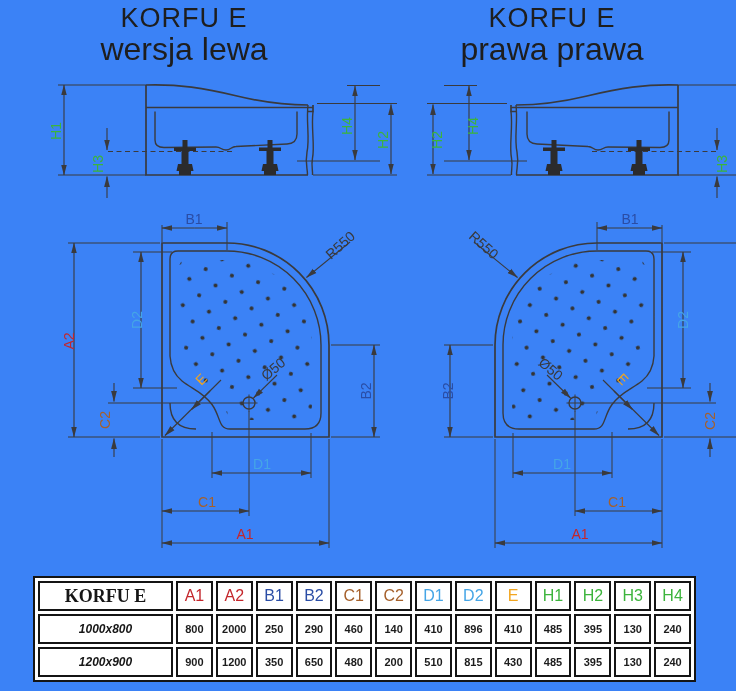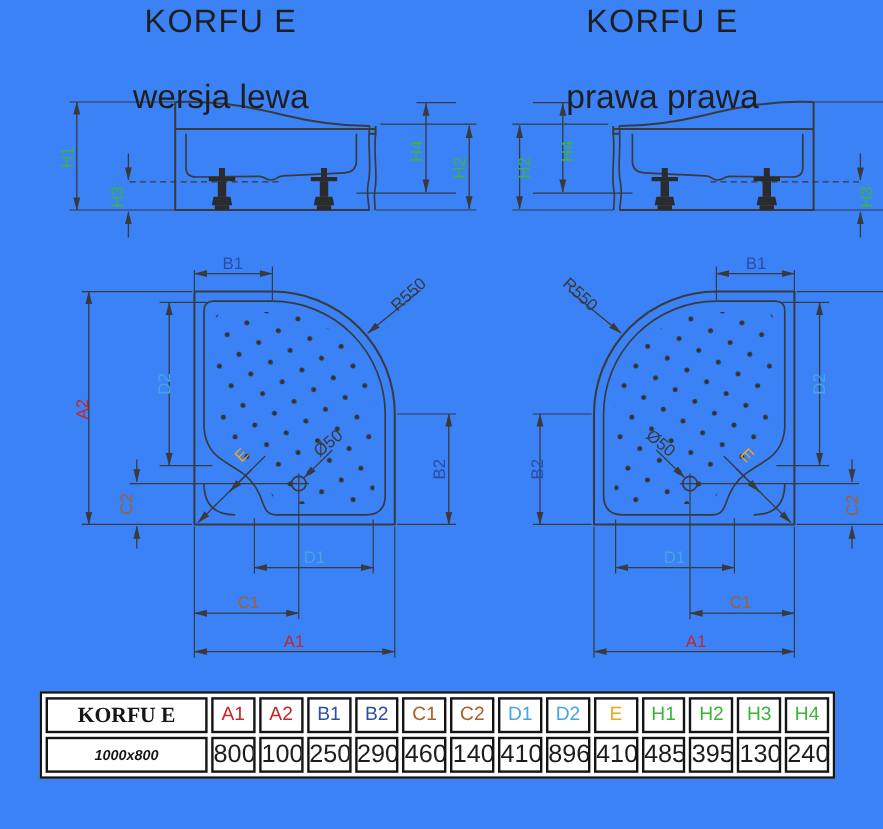--- a/index.html
+++ b/index.html
@@ -1,40 +1,40 @@
 <!DOCTYPE html>
 <html style="--c-A: #c4262b; --c-B: #2a4da5; --c-C: #a5602b; --c-D: #45a5e6; --c-E: #f2a51f; --c-H: #3cb43c; --c-line: #3a3a3d;"><head>
 <meta charset="utf-8">
 <style>
   html,body{margin:0;padding:0;background:#ffffff;}
   .canvas{position:relative;width:736px;height:691px;background:#3b82f6;overflow:hidden;
           font-family:"Liberation Sans",sans-serif;padding-left:44px;}
   .title-block{position:absolute;top:2px;width:368px;text-align:center;color:#1e1e1e;}
   .title-block .t1{font-size:27px;line-height:32px;letter-spacing:1px;}
-  .title-block .t2{font-size:28px;line-height:30px;margin-top:32px;}
+  .title-block .t2{font-size:32px;line-height:30px;}
   .tb-left{left:0;} .tb-right{left:368px;}
   svg text{font-family:"Liberation Sans",sans-serif;font-size:14px;}
   .dim{stroke:#3a3a3d;stroke-width:1.1;fill:none;}
   .ext{stroke:#3a3a3d;stroke-width:1;fill:none;}
   .outline{stroke:#3a3a3d;stroke-width:1.7;fill:none;}
   .outline2{stroke:#3a3a3d;stroke-width:1.4;fill:none;}
   .dashed{stroke:#3a3a3d;stroke-width:1;fill:none;stroke-dasharray:5 3.5;}
   .solidfill{fill:#2b2b2d;stroke:none;}
   .cA{fill:var(--c-A);} .cB{fill:var(--c-B);} .cC{fill:var(--c-C);}
   .cD{fill:var(--c-D);} .cE{fill:var(--c-E);} .cH{fill:var(--c-H);} .cK{fill:#39393b;}
   
   .spec-table-wrap{position:absolute;left:33px;top:576px;width:663px;}
   table.spec{border-collapse:separate;border-spacing:3px;border:2px solid #141414;
              table-layout:fixed;width:663px;background:#fff;}
   table.spec td,table.spec th{border:2px solid #141414;text-align:center;vertical-align:middle;
              padding:1px 0;height:24px;background:#fff;overflow:hidden;}
   th.corner{font-family:"Liberation Serif",serif;font-weight:bold;font-size:18px;color:#161616;}
   th.dimhead{font-size:16px;font-weight:400;}
   td.rowlab{font-weight:bold;font-style:italic;font-size:12px;color:#161616;}
-  td.val{font-size:21px;color:#1c1c1c;}
+  td.val{font-size:11px;color:#1c1c1c;font-weight:bold;}
 </style>
 </head>
 <body>
 
 <div class="canvas">
 
   <div class="title-block tb-left">
     <div class="t1">KORFU E</div>
     <div class="t2">wersja lewa</div>
   </div>
@@ -228,29 +228,45 @@
             <th class="dimhead" style="color: rgb(69, 165, 230);">D2</th>
             <th class="dimhead" style="color: rgb(242, 165, 31);">E</th>
             <th class="dimhead" style="color: rgb(60, 180, 60);">H1</th>
             <th class="dimhead" style="color: rgb(60, 180, 60);">H2</th>
             <th class="dimhead" style="color: rgb(60, 180, 60);">H3</th>
             <th class="dimhead" style="color: rgb(60, 180, 60);">H4</th>
           </tr>
           <tr>
             <td class="rowlab">1000x800</td>
             <td class="val">800</td>
-            <td class="val">1000</td>
+            <td class="val">2000</td>
             <td class="val">250</td>
             <td class="val">290</td>
             <td class="val">460</td>
             <td class="val">140</td>
             <td class="val">410</td>
             <td class="val">896</td>
             <td class="val">410</td>
             <td class="val">485</td>
             <td class="val">395</td>
             <td class="val">130</td>
             <td class="val">240</td>
           </tr>
+          <tr>
+            <td class="rowlab">1200x900</td>
+            <td class="val">900</td>
+            <td class="val">1200</td>
+            <td class="val">350</td>
+            <td class="val">650</td>
+            <td class="val">480</td>
+            <td class="val">200</td>
+            <td class="val">510</td>
+            <td class="val">815</td>
+            <td class="val">430</td>
+            <td class="val">485</td>
+            <td class="val">395</td>
+            <td class="val">130</td>
+            <td class="val">240</td>
+          </tr>
         </tbody>
       </table>
   </div>
 </div>
 
 </body></html>

